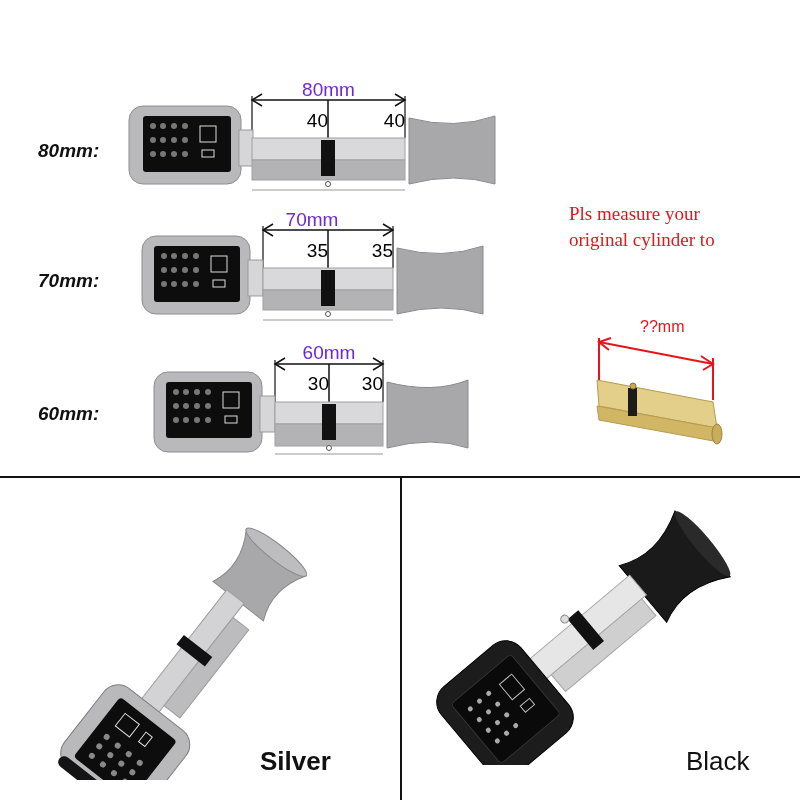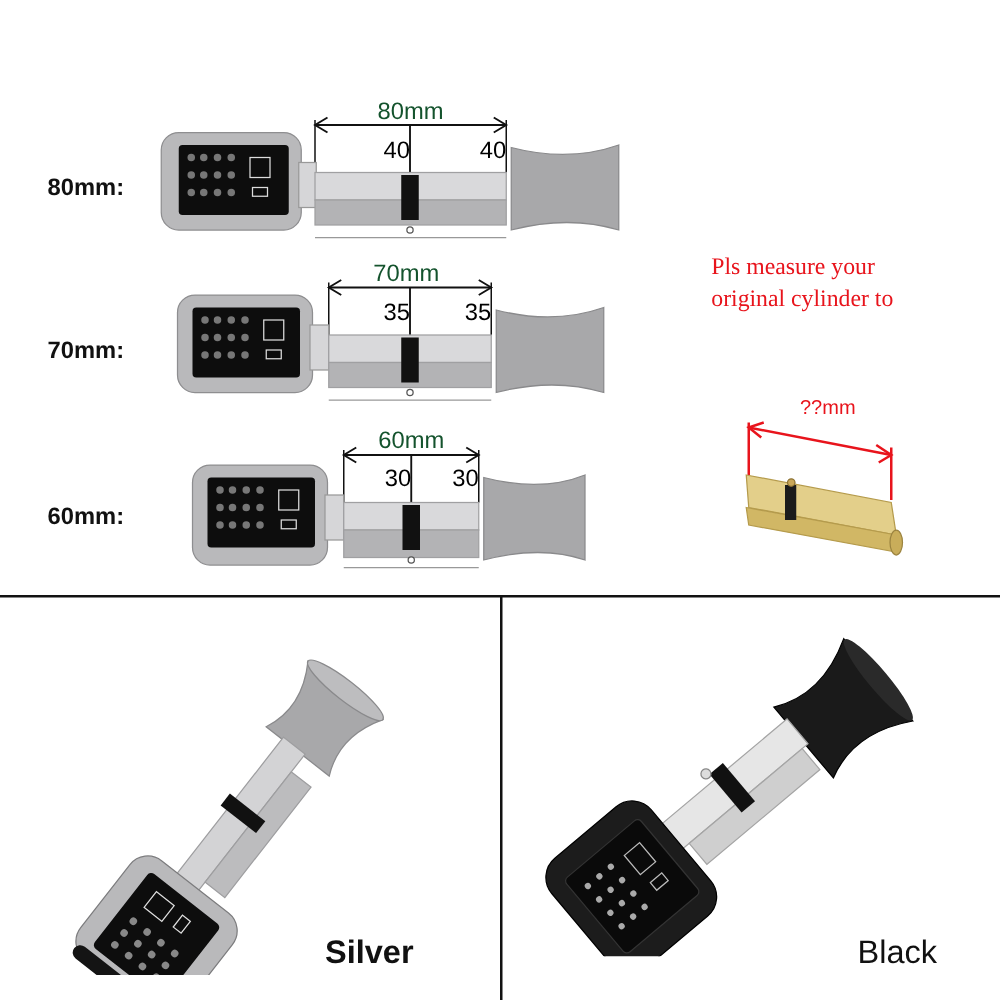--- a/index.html
+++ b/index.html
@@ -1,19 +1,19 @@
 <!DOCTYPE html>
 <html><head>
 <meta charset="utf-8">
 <style>
   html,body{margin:0;padding:0;background:#fff;}
   body{width:800px;height:800px;position:relative;overflow:hidden;font-family:"Liberation Sans","DejaVu Sans",sans-serif;color:#111;}
   .abs{position:absolute;}
-  .size-label{font-weight:bold;font-size:19px;color:#111;}
-  .dim-title{font-size:19px;color:#14532d;text-align:center;}
+  .size-label{font-weight:bold;font-size:19px;color:#111;font-style:italic;}
+  .dim-title{font-size:19px;color:#6d28d9;text-align:center;}
   .dim-half{font-size:19px;color:#000000;text-align:right;}
   .note{color:#e8141c;font-size:19px;line-height:26px;font-family:Liberation Serif, serif;}
   .color-label{font-size:26px;color:#111;}
   .divider-h{left:0;top:476px;width:800px;height:2px;background:#111;}
   .divider-v{left:400px;top:477px;width:2px;height:323px;background:#111;}
 </style>
 </head>
 <body>
 
 <div>
@@ -88,21 +88,21 @@
     <rect x="73" y="48" width="16" height="16" fill="none" stroke="#ddd" stroke-width="1"></rect>
     <rect x="75" y="72" width="12" height="7" fill="none" stroke="#ddd" stroke-width="1"></rect>
     <rect x="110" y="52" width="15" height="36" fill="#d6d6d8" stroke="#999"></rect>
     <rect x="125" y="60" width="130" height="22" fill="#d9d9db" stroke="#a0a0a2"></rect>
     <rect x="125" y="82" width="130" height="20" fill="#b3b3b5" stroke="#a0a0a2"></rect>
     <rect x="183" y="62" width="14" height="36" fill="#111"></rect>
     <circle cx="190" cy="106" r="2.5" fill="#fff" stroke="#555"></circle>
     <line x1="125" y1="112" x2="255" y2="112" stroke="#999"></line>
     <path d="M259 40 Q305 52 345 38 L345 106 Q305 94 259 106 Z" fill="#a8a8aa" stroke="#8a8a8c"></path>
   </svg>
-  <div class="abs dim-title" style="left:260px;top:209px;width:130px;text-align:center;">70mm</div>
+  <div class="abs dim-title" style="left:247px;top:209px;width:130px;text-align:center;">70mm</div>
   <div class="abs dim-half" style="left:263px;top:240px;width:65px;">35</div>
   <div class="abs dim-half" style="left:328px;top:240px;width:65px;">35</div>
 </div>
 
 <div>
   <div class="abs size-label" style="left:38px;top:403px;">60mm:</div>
   <svg class="abs" style="left:150px;top:338px;" width="400" height="125">
     <line x1="125" y1="26" x2="233" y2="26" stroke="#111" stroke-width="1.5"></line>
     <polyline points="135,20 125,26 135,32" fill="none" stroke="#111" stroke-width="1.5"></polyline>
     <polyline points="223,20 233,26 223,32" fill="none" stroke="#111" stroke-width="1.5"></polyline>

